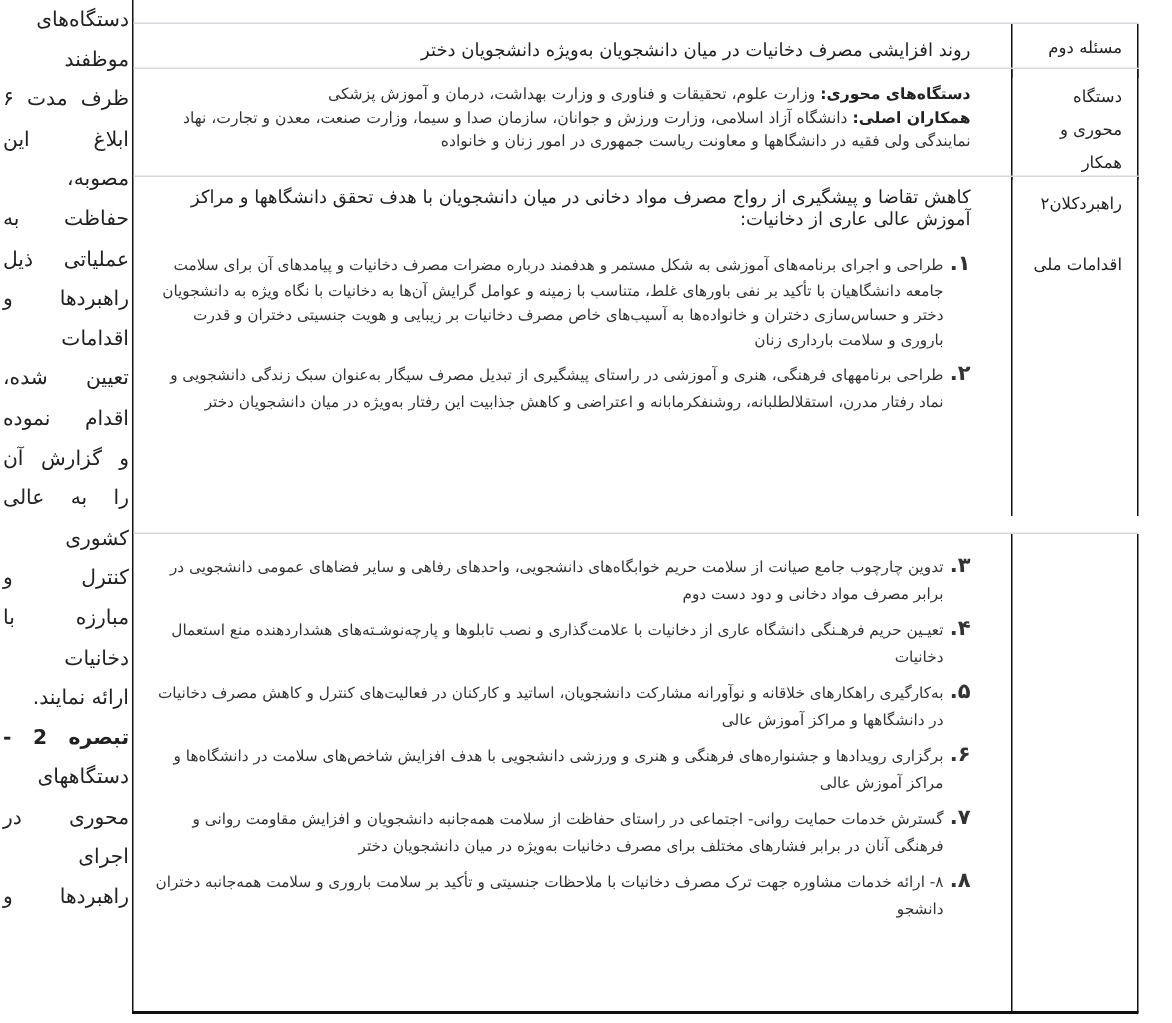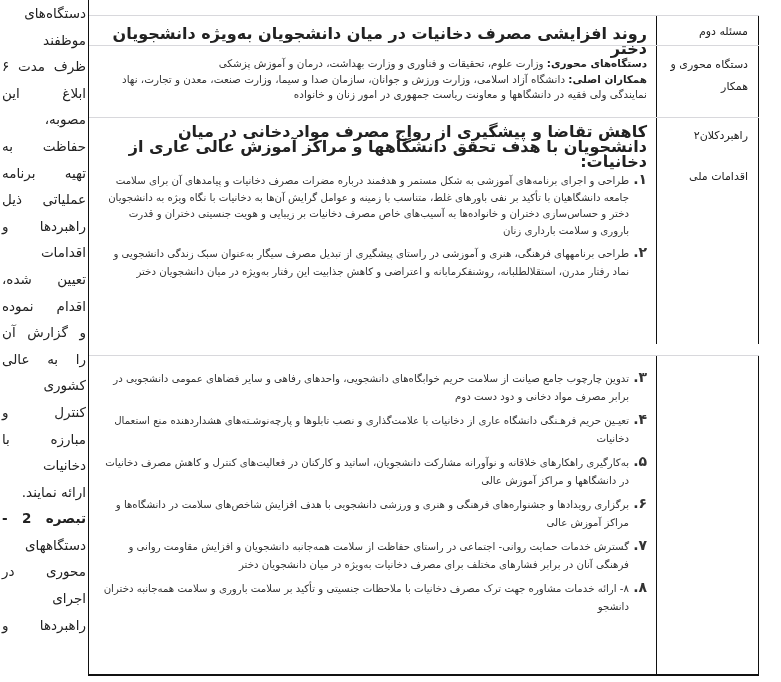--- a/index.html
+++ b/index.html
@@ -14,41 +14,40 @@
                   white-space:nowrap; color:#222; }
   .side-col .ln.r { text-align-last:right; }
   .side-col .ln.b { font-weight:bold; }
 
   .vline-left { position:absolute; left:88px; top:0; width:1px; height:675px; background:#111; }
   .hline-bottom { position:absolute; left:88px; top:674px; width:671px; height:1.5px; background:#111; }
 
   
   .tbl { position:absolute; left:89px; top:7px; width:670px; height:667px; direction:rtl; }
   .row { position:absolute; left:0; width:670px; border-top:1px solid #d8d8dc; }
-  .col-label { position:absolute; right:0; top:0; width:103px; height:100%; border-left:1.3px solid #111; border-right:1.3px solid #111; box-sizing:border-box; }
+  .col-label { position:absolute; right:0; top:0; width:85px; height:100%; border-left:1.3px solid #111; border-right:1.3px solid #111; box-sizing:border-box; }
   .col-main { position:absolute; right:104px; top:0; width:566px; height:100%; }
   .label-text { font-size:11px; line-height:24px; padding:6px 10px 0 8px; text-align:right; color:#222; }
   .main-text { font-size:10.4px; line-height:15px; padding:8px 8px 0 10px; text-align:right; color:#333; }
-  .hd { font-weight:bold; font-size:16px; color:#222; }
+  .hd { font-weight:normal; font-size:12px; color:#222; }
   .bold { font-weight:bold; color:#222; }
 
   .item { position:relative; padding-right:18px; margin-bottom:6px; font-size:10.2px; line-height:18px; color:#333; text-align:right; }
   .item .num { position:absolute; right:0; top:-2px; font-weight:bold; font-size:14px; color:#333; }
 </style>
 </head>
 <body>
 
 <div class="side-col" id="sideCol">
     <span class="ln r">دستگاه‌های</span>
     <span class="ln r">موظفند</span>
     <span class="ln">ظرف مدت ۶</span>
     <span class="ln">ابلاغ این</span>
     <span class="ln r">مصوبه،</span>
     <span class="ln">حفاظت به</span>
-    <span class="ln">تهیه برنامه</span>
     <span class="ln">عملیاتی ذیل</span>
     <span class="ln">راهبردها و</span>
     <span class="ln r">اقدامات</span>
     <span class="ln">تعیین شده،</span>
     <span class="ln">اقدام نموده</span>
     <span class="ln">و گزارش آن</span>
     <span class="ln">را به عالی</span>
     <span class="ln r">کشوری</span>
     <span class="ln">کنترل و</span>
     <span class="ln">مبارزه با</span>
@@ -88,21 +87,21 @@
 
   <div class="row" style="top:110px;height:226px;">
     <div class="col-label">
       <div class="label-text" style="padding-top:6px;">
         <div>راهبردکلان۲</div>
         <div style="margin-top:17px;">اقدامات ملی</div>
       </div>
     </div>
     <div class="col-main">
       <div class="main-text" style="padding-top:6px;">
-        <div class="hd" style="margin-bottom:4px;">کاهش تقاضا و پیشگیری از رواج مصرف مواد دخانی در میان دانشجویان با هدف تحقق دانشگاهها و مراکز آموزش عالی عاری از دخانیات:</div>
+        <div class="hd" style="margin-bottom:16px;">کاهش تقاضا و پیشگیری از رواج مصرف مواد دخانی در میان دانشجویان با هدف تحقق دانشگاهها و مراکز آموزش عالی عاری از دخانیات:</div>
         <div>
           <div class="item" style="line-height:16.5px;">
             <span class="num">۱.</span>
             <span>طراحی و اجرای برنامه‌های آموزشی به شکل مستمر و هدفمند درباره مضرات مصرف دخانیات و پیامدهای آن برای سلامت جامعه دانشگاهیان با تأکید بر نفی باورهای غلط، متناسب با زمینه و عوامل گرایش آن‌ها به دخانیات با نگاه ویژه به دانشجویان دختر و حساس‌سازی دختران و خانواده‌ها به آسیب‌های خاص مصرف دخانیات بر زیبایی و هویت جنسیتی دختران و قدرت باروری و سلامت بارداری زنان</span>
           </div>
           <div class="item">
             <span class="num">۲.</span>
             <span>طراحی برنامههای فرهنگی، هنری و آموزشی در راستای پیشگیری از تبدیل مصرف سیگار به‌عنوان سبک زندگی دانشجویی و نماد رفتار مدرن، استقلالطلبانه، روشنفکرمابانه و اعتراضی و کاهش جذابیت این رفتار به‌ویژه در میان دانشجویان دختر</span>
           </div>
         </div>

